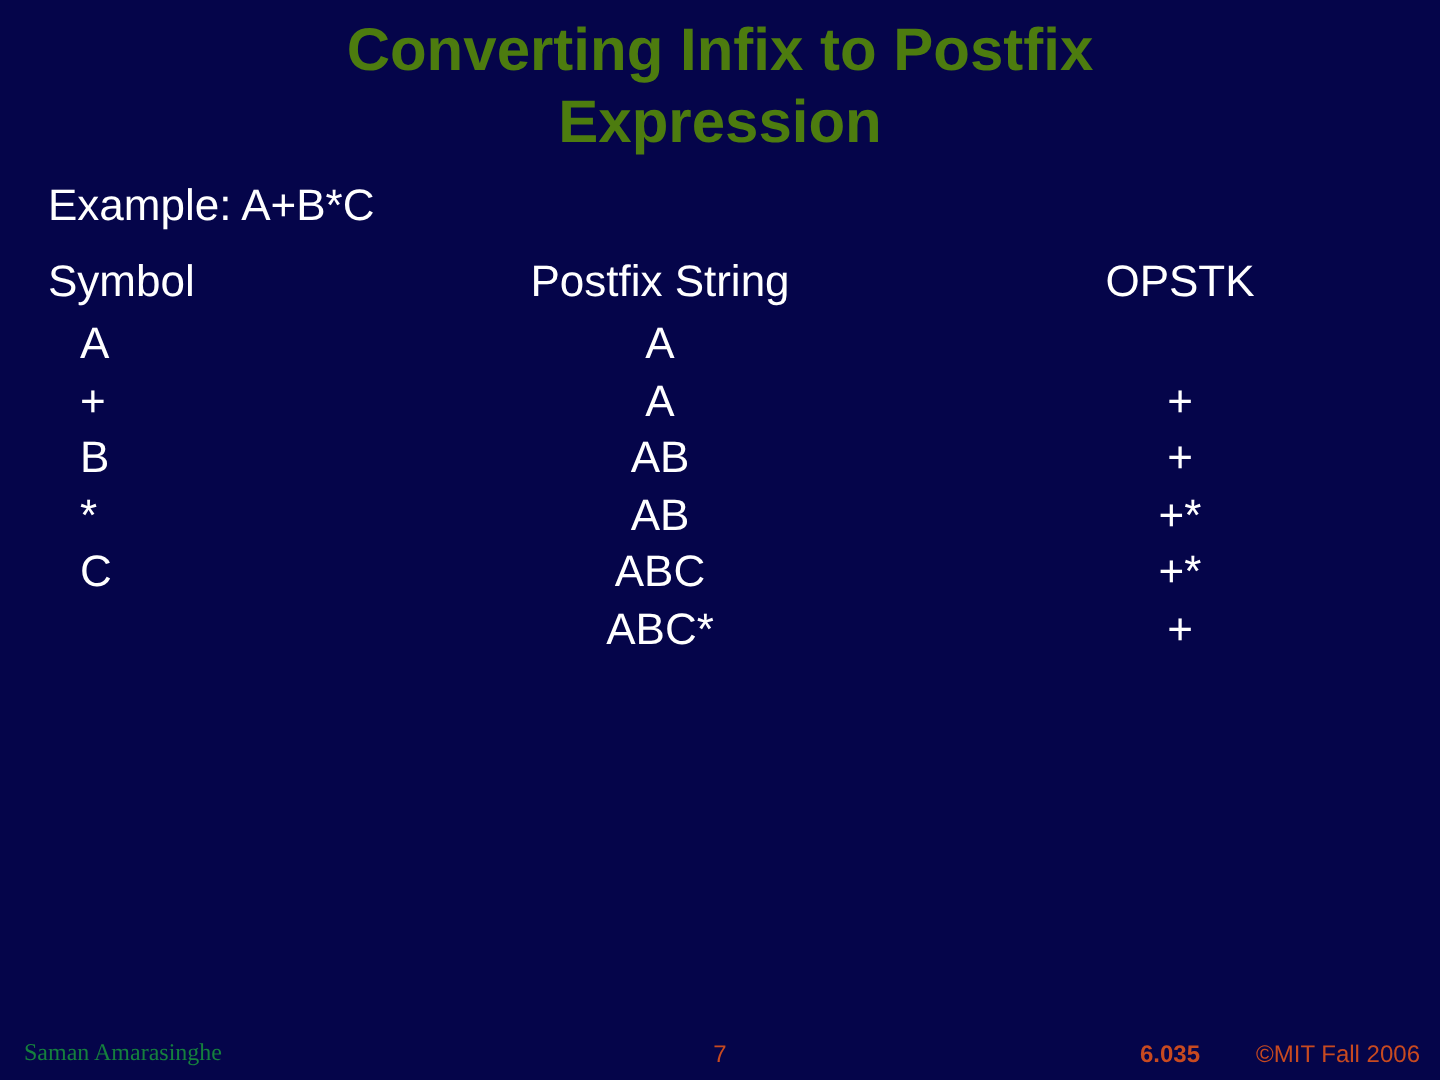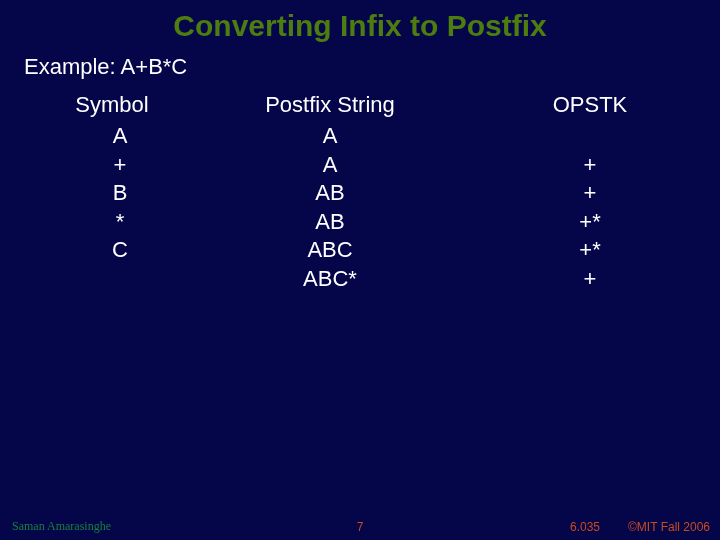--- a/index.html
+++ b/index.html
@@ -23,21 +23,20 @@
   }
   .example {
     font-size: 22px;
     padding: 10px 0 0 24px;
   }
   .table {
     display: grid;
     grid-template-columns: 200px 260px 260px;
     font-size: 22px;
     padding-top: 12px;
-    text-align: center;
   }
   .col {
     display: flex;
     flex-direction: column;
   }
   .col-left   { padding-left: 24px; }
   .col-mid    { align-items: center; }
   .col-right  { align-items: center; }
   .hdr { margin-bottom: 4px; }
   .row { line-height: 1.3; }
@@ -62,34 +61,35 @@
     left: 50%;
     transform: translateX(-50%);
     bottom: 0;
     color: #c84a20;
   }
   .footer .course {
     position: absolute;
     right: 120px;
     bottom: 0;
     color: #c84a20;
-    font-weight: normal;
+    font-weight: bold;
   }
   .footer .copyright {
     position: absolute;
     right: 10px;
     bottom: 0;
     color: #c84a20;
   }
 </style>
 </head>
 <body>
 
 <div class="title">
   <span>Converting Infix to Postfix</span><br>
+  <span>Expression</span>
 </div>
 
 <div class="example">Example: A+B*C</div>
 
 <div class="table">
 
   <div class="col col-left">
     <div class="hdr">Symbol</div>
     <div class="row left-indent">A</div>
     <div class="row left-indent">+</div>

